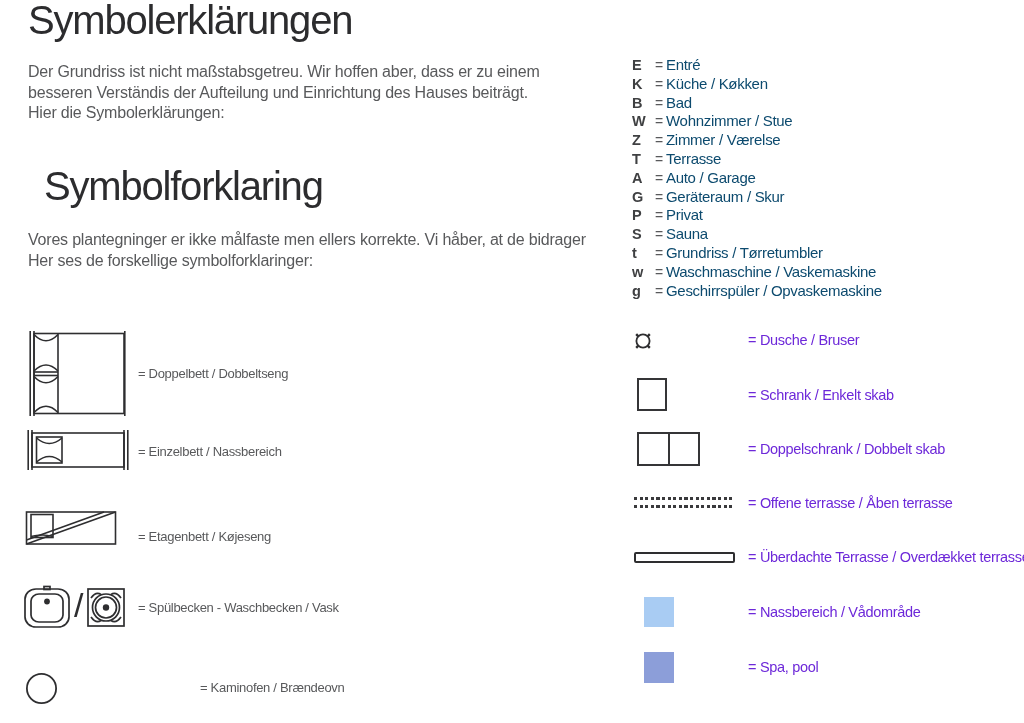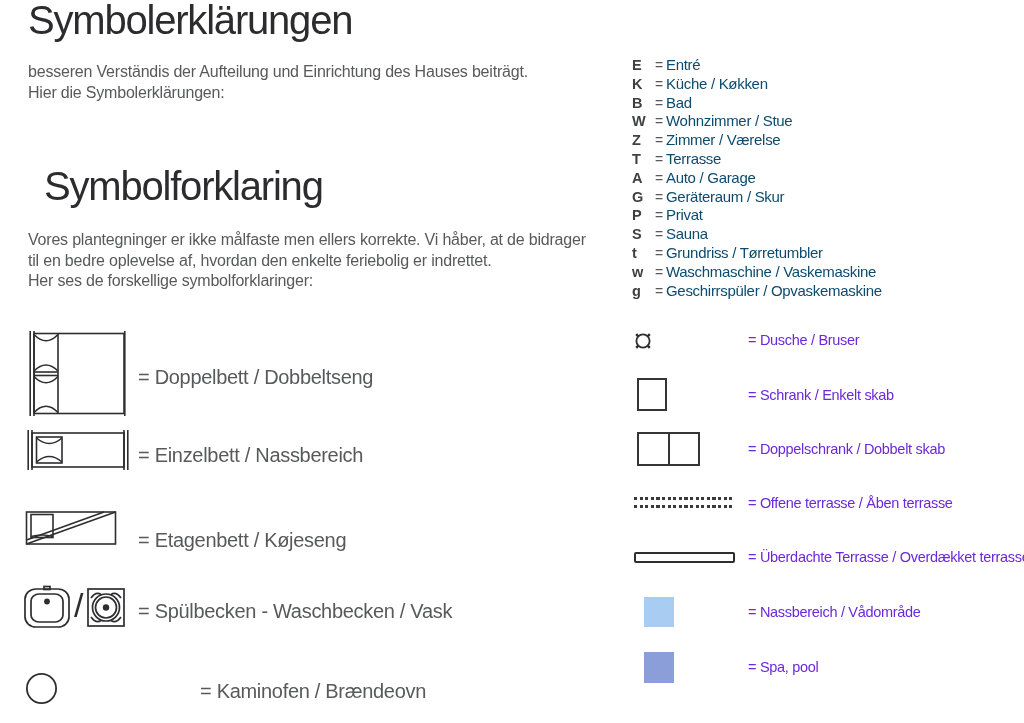--- a/index.html
+++ b/index.html
@@ -8,21 +8,21 @@
     position:relative; width:1024px; height:723px; background:#ffffff;
     font-family:"Liberation Sans","DejaVu Sans",sans-serif; overflow:hidden;
   }
   .abs { position:absolute; }
   .h1 {
     font-size:40px; font-weight:500; color:#2c2c2e; letter-spacing:-1.2px;
     white-space:nowrap;
   }
   .para { font-size:16px; color:#58595b; letter-spacing:-0.2px; line-height:20.5px; }
   .pline { white-space:nowrap; }
-  .sym-label { font-size:20px; color:#58595b; letter-spacing:-0.3px; white-space:nowrap; }
+  .sym-label { font-size:13px; color:#58595b; letter-spacing:-0.3px; white-space:nowrap; }
   .sym-label-r { font-size:14.5px; color:#6d28d9; letter-spacing:-0.3px; white-space:nowrap; }
 
   .legend { display:flex; flex-direction:column; }
   .lrow { display:flex; height:18.8px; align-items:baseline; }
   .lkey { width:23px; font-size:14.5px; font-weight:700; color:#3f4042; letter-spacing:-0.3px; }
   .leq  { width:11px; font-size:14px; color:#58595b; }
   .lterm{ font-size:15px; color:#0c4a6e; letter-spacing:-0.3px; white-space:nowrap; }
 
   .cab-single { width:30px; height:33px; border:2.5px solid #353537; background:#fff; }
   .cab-double { width:63px; height:34px; border:2.5px solid #353537; background:#fff; display:flex; }
@@ -41,29 +41,29 @@
   svg { display:block; }
 </style>
 </head>
 <body>
 
 <div class="page">
 
   <div class="abs h1" style="left:28px; top:-2px;">Symbolerklärungen</div>
 
   <div class="abs para" style="left:28px; top:62px;">
+    <div class="pline">Der Grundriss ist nicht maßstabsgetreu. Wir hoffen aber, dass er zu einem</div>
     <div class="pline">besseren Verständis der Aufteilung und Einrichtung des Hauses beiträgt.</div>
     <div class="pline">Hier die Symbolerklärungen:</div>
   </div>
 
   <div class="abs h1" style="left:28px; top:164px;margin-left:16px;">Symbolforklaring</div>
 
   <div class="abs para" style="left:28px; top:230px;">
     <div class="pline">Vores plantegninger er ikke målfaste men ellers korrekte. Vi håber, at de bidrager</div>
-    <div class="pline">til en bedre oplevelse af, hvordan den enkelte feriebolig er indrettet.</div>
     <div class="pline">Her ses de forskellige symbolforklaringer:</div>
   </div>
 
   <div class="abs legend" style="left:632px; top:56px;">
     <div class="lrow">
         <span class="lkey">E</span>
         <span class="leq">=</span>
         <span class="lterm">Entré</span>
       </div>
     <div class="lrow">

